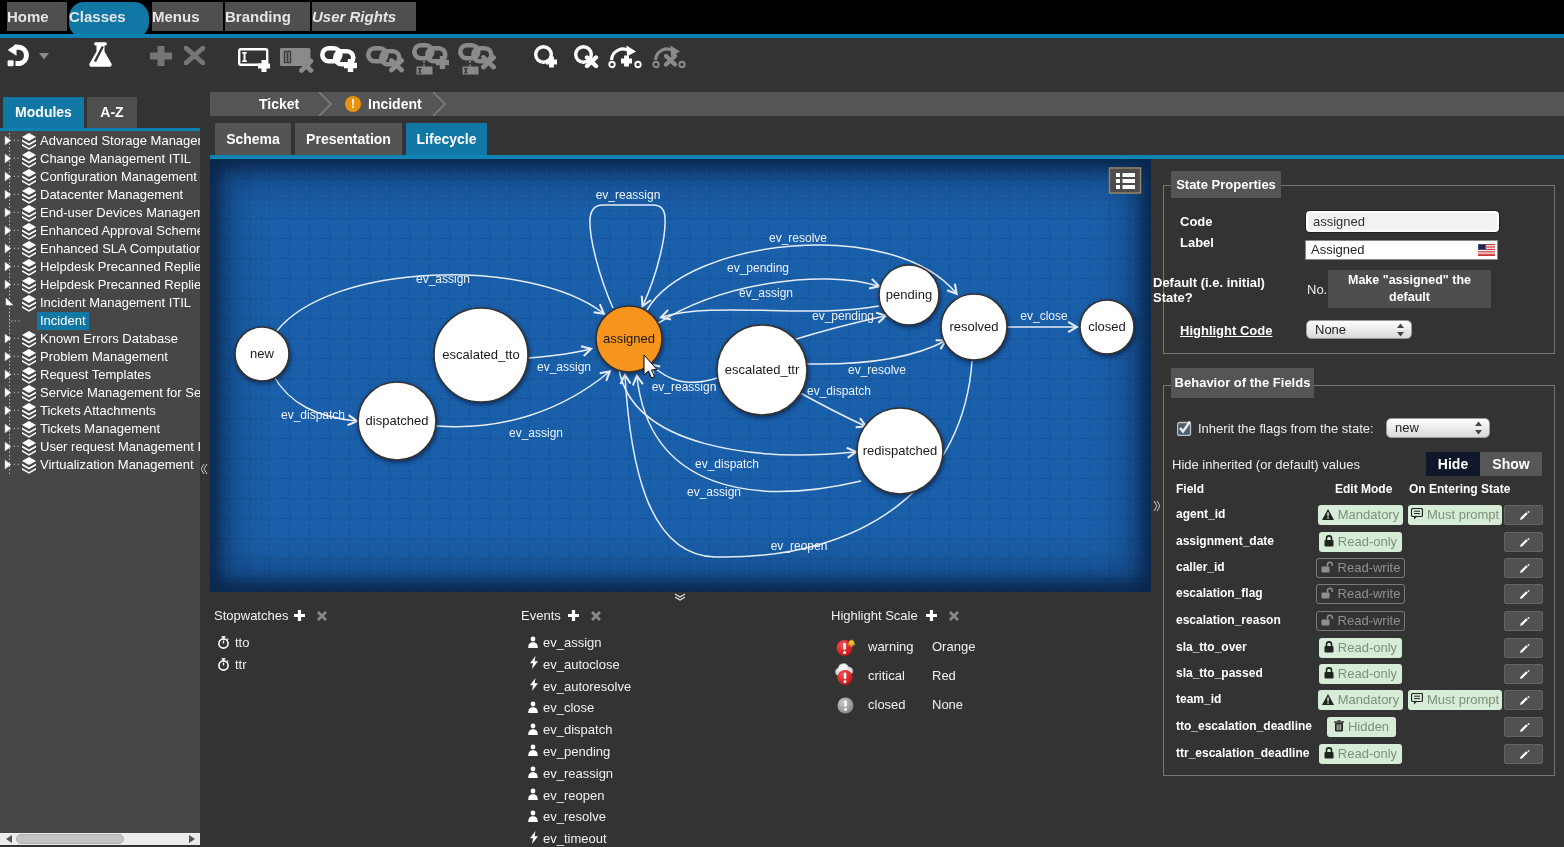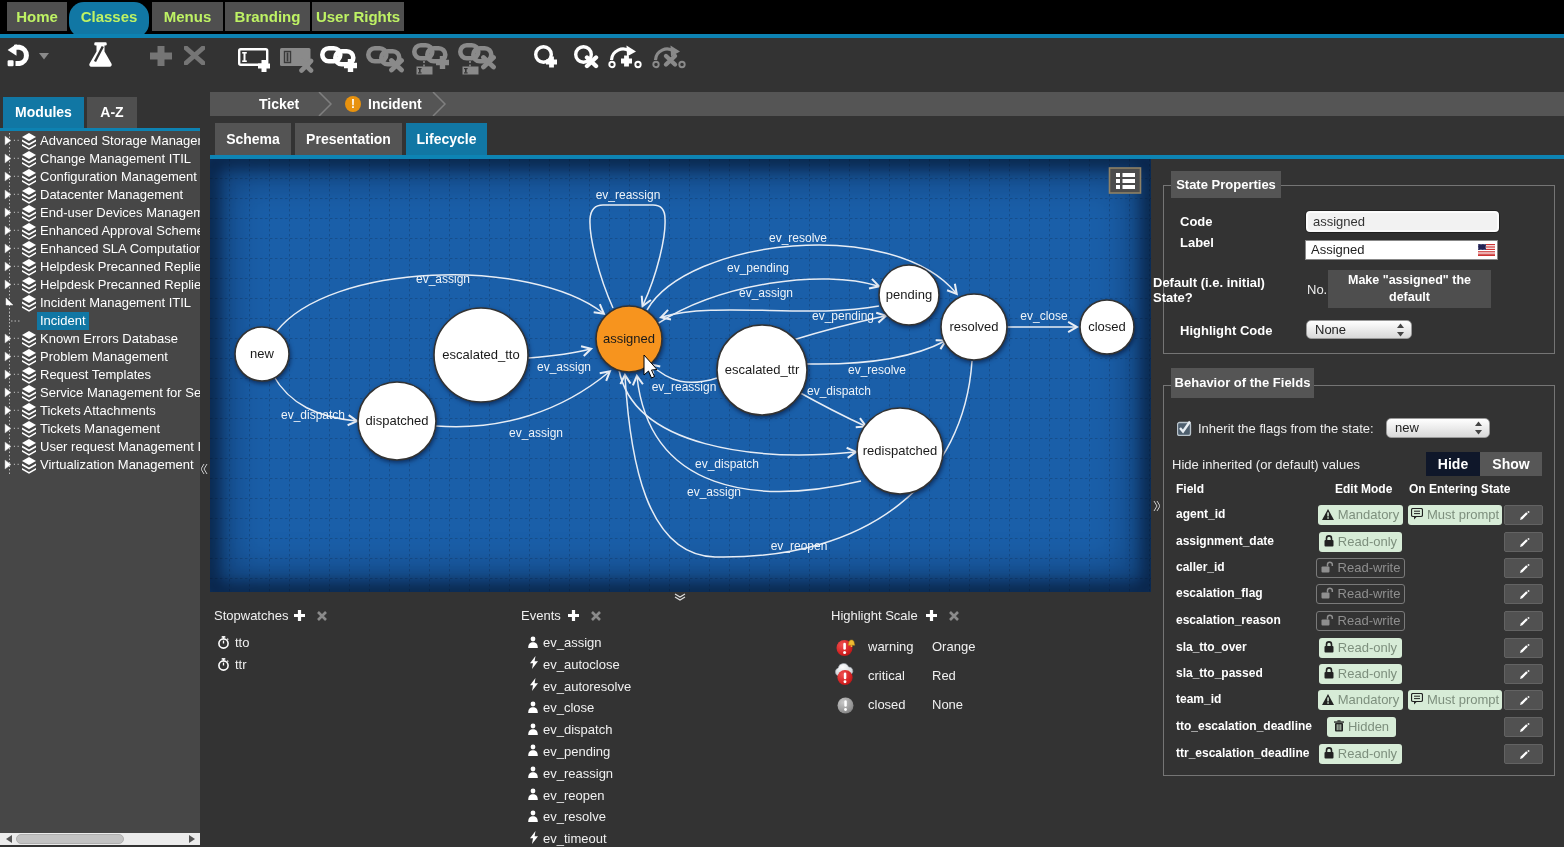--- a/index.html
+++ b/index.html
@@ -1,19 +1,19 @@
 <!DOCTYPE html>
 <html><head>
 <meta charset="utf-8">
 <style>
 * { margin:0; padding:0; box-sizing:border-box; }
 html,body { width:1564px; height:847px; background:#333333; font-family:"Liberation Sans", sans-serif; overflow:hidden; position:relative; }
 .abs { position:absolute; }
 .topbar { left:0; top:0; width:1564px; height:34px; background:#000; }
-.ttab { position:absolute; top:2px; height:29px; background:#4f4f4f; color:#bef264; font-weight:bold; font-size:15px; line-height:29px; text-align:center; }
+.ttab { position:absolute; top:2px; height:29px; background:#4f4f4f; color:#e5e5e5; font-weight:bold; font-size:15px; line-height:29px; text-align:left; }
 .ttab.act { background:#1177a4; height:36px;border-radius:15px; }
 .blueline { left:0; top:33.5px; width:1564px; height:4.5px; background:#0d82b2; }
 .toolbar { left:0; top:38px; width:1564px; height:54px; background:#333; }
 .itsm { right:9px; top:11px; color:#fff; font-weight:bold; font-size:18px;margin-top:32px; }
 
 .stab { position:absolute; height:31px; color:#fff; font-weight:bold; font-size:14px; line-height:31px; text-align:center; background:#4f4f4f; }
 .stab.act { background:#1177a4; }
 .sideline { left:0; top:128px; width:200px; height:3px; background:#0d82b2; }
 .tree { left:0; top:131px; width:200px; height:702px; background:#474747; overflow:hidden; }
 .trow { position:absolute; left:0; width:220px; height:18px; color:#fff; font-size:13px; line-height:18px; white-space:nowrap; }
@@ -45,21 +45,21 @@
 .frow { position:absolute; color:#fff; font-weight:bold; font-size:12px; }
 </style>
 </head>
 <body>
 
 <div class="abs topbar"></div>
 <div class="ttab" style="left:7px;width:60px;">Home</div>
 <div class="ttab act" style="left:69px;width:80px;">Classes</div>
 <div class="ttab" style="left:152px;width:71px;">Menus</div>
 <div class="ttab" style="left:225px;width:85px;">Branding</div>
-<div class="ttab" style="left:312px;width:92px;">User Rights</div>
+<div class="ttab" style="left:312px;width:104px;font-style:italic;">User Rights</div>
 <div class="abs itsm">ITSM Designer</div>
 <div class="abs blueline"></div>
 <div class="abs toolbar"></div>
 <div class="abs" id="toolicons">
 <svg width="27" height="23" viewBox="0 0 27 23" style="position:absolute;left:5px;top:44px;">
 <path d="M9 4.8 L14.5 4.8 A8.2 8.2 0 0 1 14.5 21 L10.5 21" fill="none" stroke="#fff" stroke-width="5" transform="translate(0,-1.5)"></path>
 <path d="M11.5 0 L2.6 5.9 L11.5 11.8 Z" fill="#fff"></path>
 <rect x="2.6" y="16.2" width="6" height="6" rx="1.2" fill="#fff"></rect>
 </svg>
 <svg width="10" height="7" style="position:absolute;left:39px;top:53px;">
@@ -686,21 +686,21 @@
           <rect y="7.2" width="17" height="1.2"></rect>
           <rect y="9.6" width="17" height="1.2"></rect>
           <rect y="11" width="17" height="1"></rect>
         </g>
         <rect width="8" height="6" fill="#225"></rect>
         <rect x="0.5" y="0.5" width="7" height="5" fill="none" stroke="#fff" stroke-width="0.4" stroke-dasharray="0.7,0.7"></rect>
       </svg></div>
 <div class="flabel" style="left:1153px;top:275px;">Default (i.e. initial)<br>State?</div>
 <div class="ftext" style="left:1307px;top:282px;">No.</div>
 <div class="gbtn" style="left:1328px;top:270px;width:163px;height:38px;font-size:12.5px;line-height:17px;padding-top:2px;">Make "assigned" the<br>default</div>
-<div class="flabel" style="left:1180px;top:323px;">Highlight Code</div>
+<div class="flabel" style="left:1180px;top:323px;text-decoration:underline;">Highlight Code</div>
 <div class="sel" style="left:1306px;top:320px;width:106px;height:19px;line-height:17px;">None<svg width="9" height="14" viewBox="0 0 9 14" style="position:absolute;right:6px;top:2px;">
         <path d="M1 5 L4.5 0.5 L8 5 Z" fill="#444"></path>
         <path d="M1 9 L4.5 13.5 L8 9 Z" fill="#444"></path>
       </svg></div>
 <fieldset style="left:1163px;top:385px;width:392px;height:391px;"></fieldset>
 <div class="legend" style="left:1171px;top:368px;width:143px;height:30px;line-height:30px;">Behavior of the Fields</div>
 <svg width="16" height="16" viewBox="0 0 16 16" style="position:absolute;left:1177px;top:420px;">
       <rect x="0.5" y="2.5" width="13" height="13" rx="2" fill="#4e5f6e" stroke="#b9c4cc" stroke-width="1.3"></rect>
       <path d="M3 8 L6 11.5 L13 1.5" fill="none" stroke="#e8eef3" stroke-width="2.4"></path>
     </svg>

